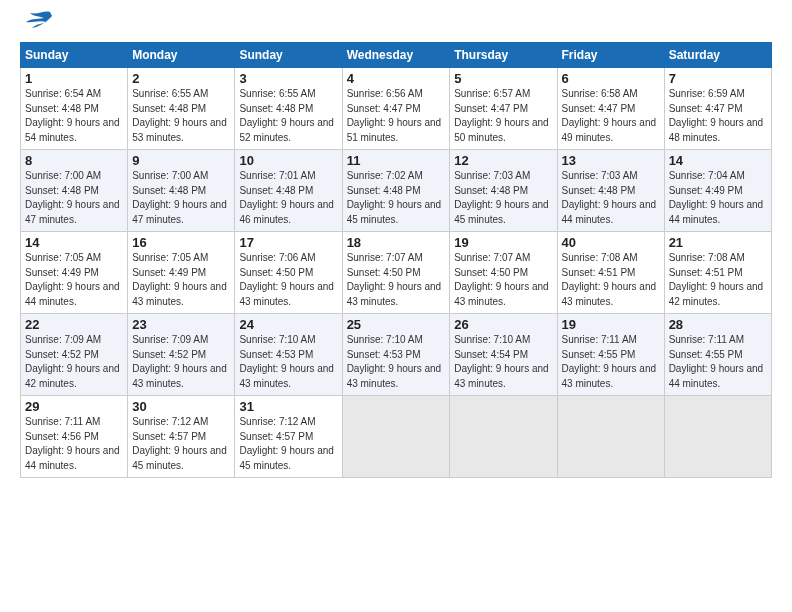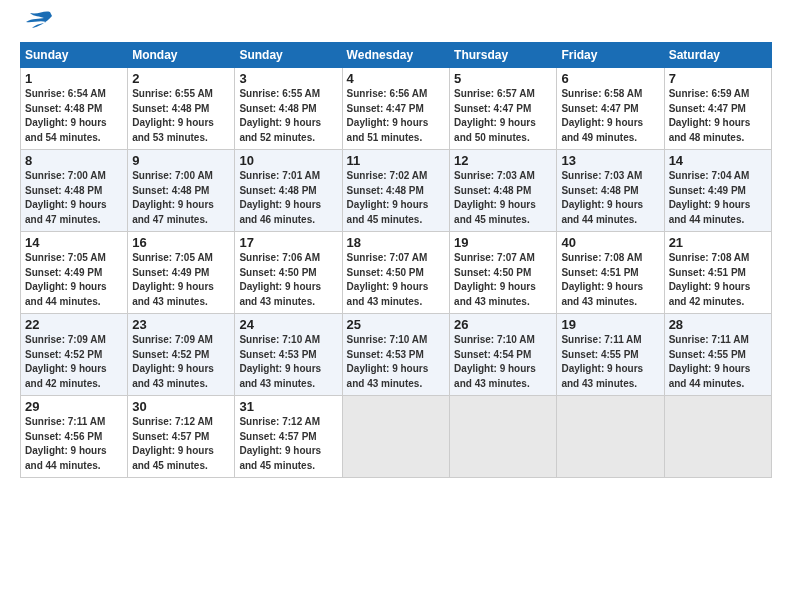--- a/index.html
+++ b/index.html
@@ -81,21 +81,20 @@
       font-size: 13px;
       font-weight: bold;
       color: #222;
       display: block;
       margin-bottom: 1px;
     }
     .day-detail {
       color: #333;
       font-size: 10px;
       line-height: 1.45;
-      font-weight: bold;
     }
   </style>
 </head>
 <body>
 
 <div class="page">
   <div class="header">
     <div class="logo">
       <div style="display:flex;align-items:center;">
         <span class="logo-text">

